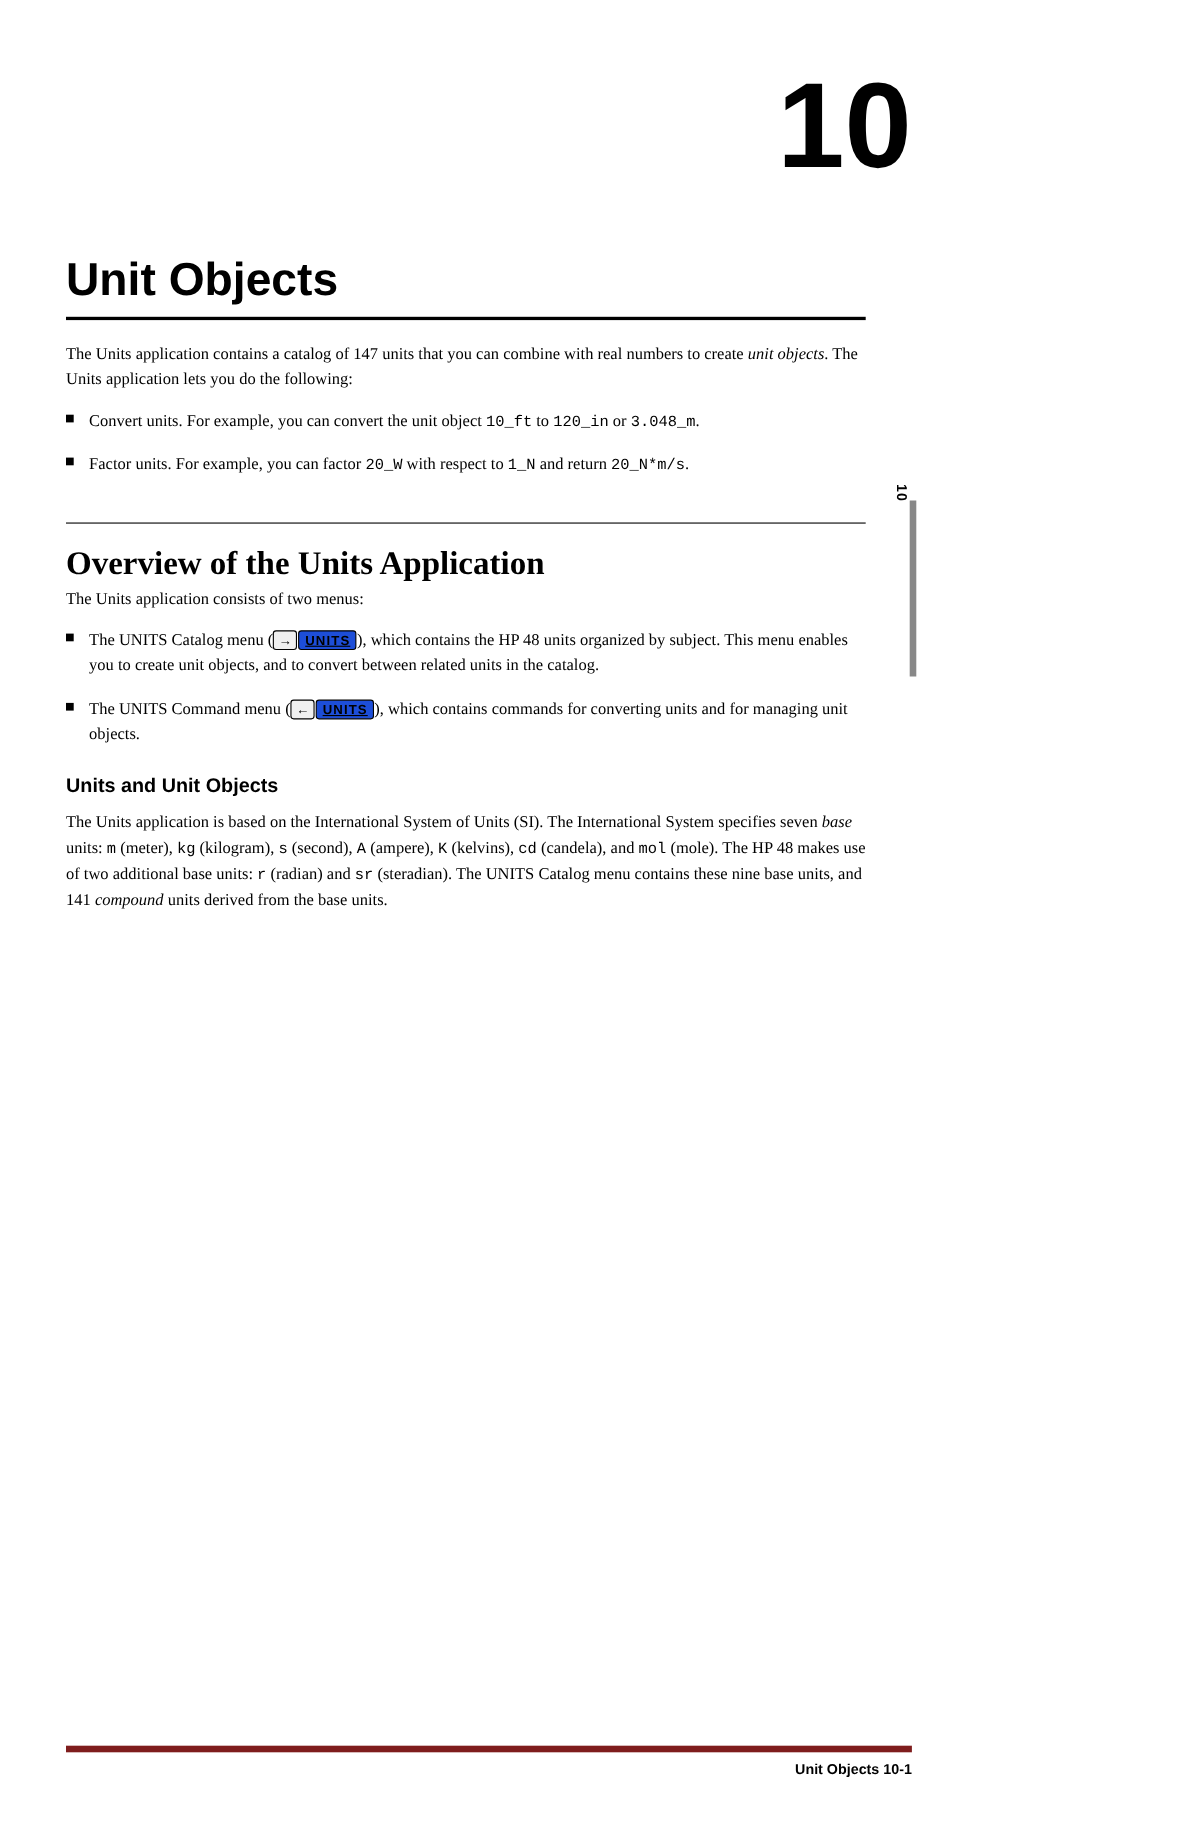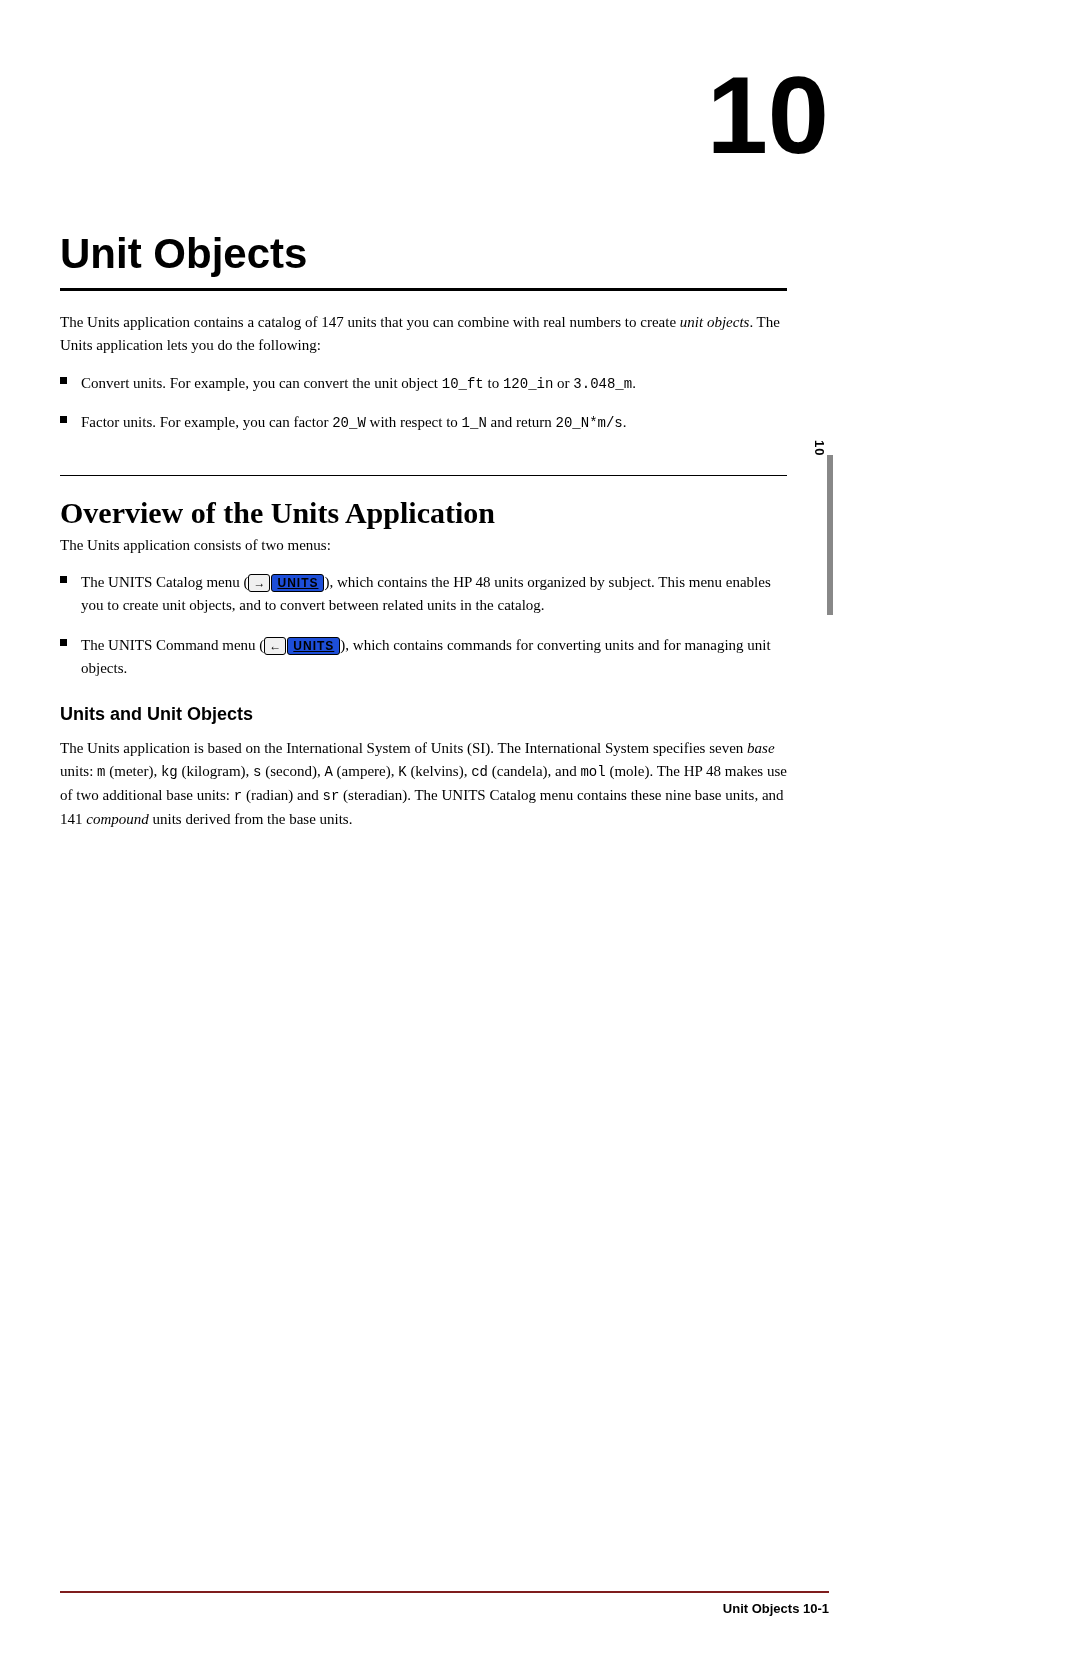--- a/index.html
+++ b/index.html
@@ -204,21 +204,21 @@
     }
 
     
     .page-footer {
       position: absolute;
       bottom: 40px;
       left: 60px;
       right: 60px;
       display: flex;
       justify-content: flex-end;
-      border-top: 2px solid #7f1d1d;
+      border-top: 6px solid #7f1d1d;
       padding-top: 8px;
     }
 
     .footer-text {
       font-family: Arial, Helvetica, sans-serif;
       font-size: 13px;
       font-weight: bold;
       color: #000000;
     }
   </style>

